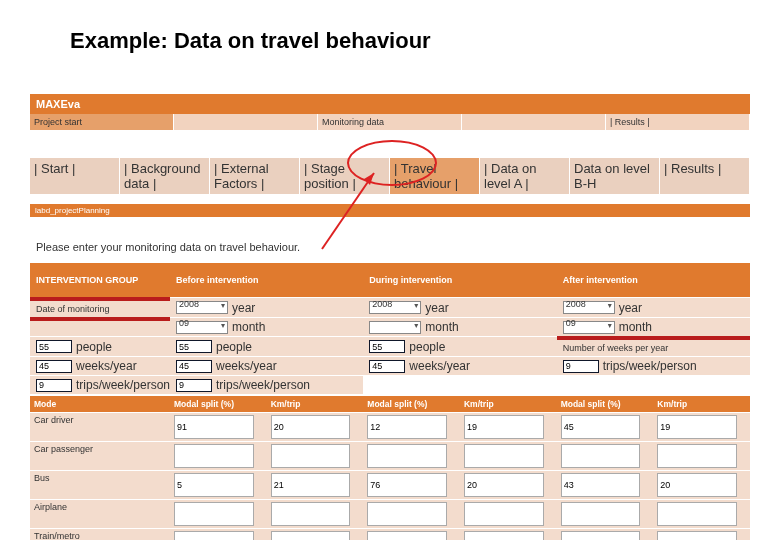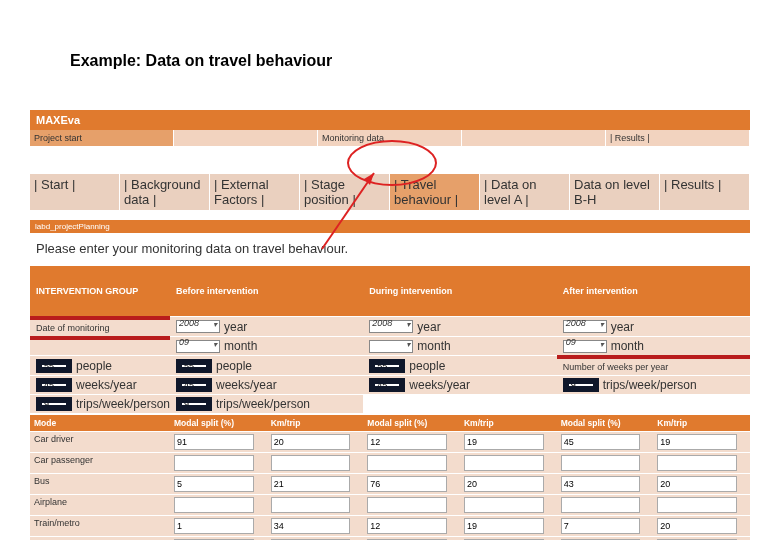--- a/index.html
+++ b/index.html
@@ -6,25 +6,24 @@
   body {
     width: 780px;
     height: 540px;
     font-family: Arial, Helvetica, sans-serif;
     background: #fff;
     font-size: 10px;
     color: #333;
     position: relative;
   }
   .slide-title {
-    font-size: 16px;
+    font-size: 22px;
     font-weight: bold;
     color: #000;
     padding: 28px 16px 0 70px;
-    margin-top: 24px;
   }
   .app {
     margin: 40px 30px 0 30px;
   }
   .proj-name {
     background: #e07a2e;
     color: #fff;
     font-weight: bold;
     font-size: 11px;
     padding: 4px 6px;
@@ -45,68 +44,67 @@
   .tab-row2 .tab-cell { background: #ead0bf; font-size: 13px; margin-top: 28px; }
   .tab-row2 .tab-cell.active { background: #e6a06a; }
   .formlabel {
     background: #e07a2e;
     color: #fff;
     font-size: 8px;
     padding: 2px 5px;
     margin-top: 10px;
   }
   .instruction {
-    font-size: 13px;
+    font-size: 11px;
     color: #333;
-    padding: 8px 6px 10px;
+    padding: 24px 6px 10px;
   }
   .grid {
     display: grid;
     grid-template-columns: 140px repeat(3, 1fr);
     font-size: 9px;
   }
   .hdr {
     background: #e07a2e;
     color: #fff;
     font-weight: bold;
-    padding: 20px 6px;
+    padding: 12px 6px;
   }
   .rowlabel {
     background: #f3dccd;
     padding: 3px 6px;
     border-top: 4px solid #b91c1c;
   }
   .valcell {
     background: #f3dccd;
     padding: 2px 6px;
     border-top: 1px solid #fff;
     display: flex;
     align-items: center;
     gap: 4px;
   }
   .valcell .unit { font-size: 12px; color: #333; }
   .inp {
     background: #fff;
-    border: 6px solid #0f172a;
+    border: 1px solid #0f172a;
     font-size: 9px;
     padding: 1px 2px;
     width: 36px;
     height: 13px;
   }
   .sel {
     background: #fff;
     border: 1px solid #888;
     font-size: 9px;
     padding: 0 10px 8px 2px;
-    width: 44px;
+    width: 52px;
     height: 13px;
     position: relative;
     display: inline-flex;
     align-items: center;
-    font-style: italic;
   }
   .sel::after {
     content: "▾";
     position: absolute;
     right: 2px;
     top: -1px;
     font-size: 8px;
     color: #555;
   }
   .grid2 {
@@ -126,21 +124,21 @@
     background: #f3dccd;
     padding: 2px 4px;
     border-top: 1px solid #fff;
   }
   .modecell .inp2 {
     background: #fff;
     border: 1px solid #aaa;
     font-size: 9px;
     padding: 1px 2px;
     width: 90%;
-    height: 16px;
+    height: 24px;
     display: block;
   }
   .annot {
     position: absolute;
     pointer-events: none;
   }
   .ellipse {
     border: 2px solid #d22;
     border-radius: 50%;
     width: 90px;

